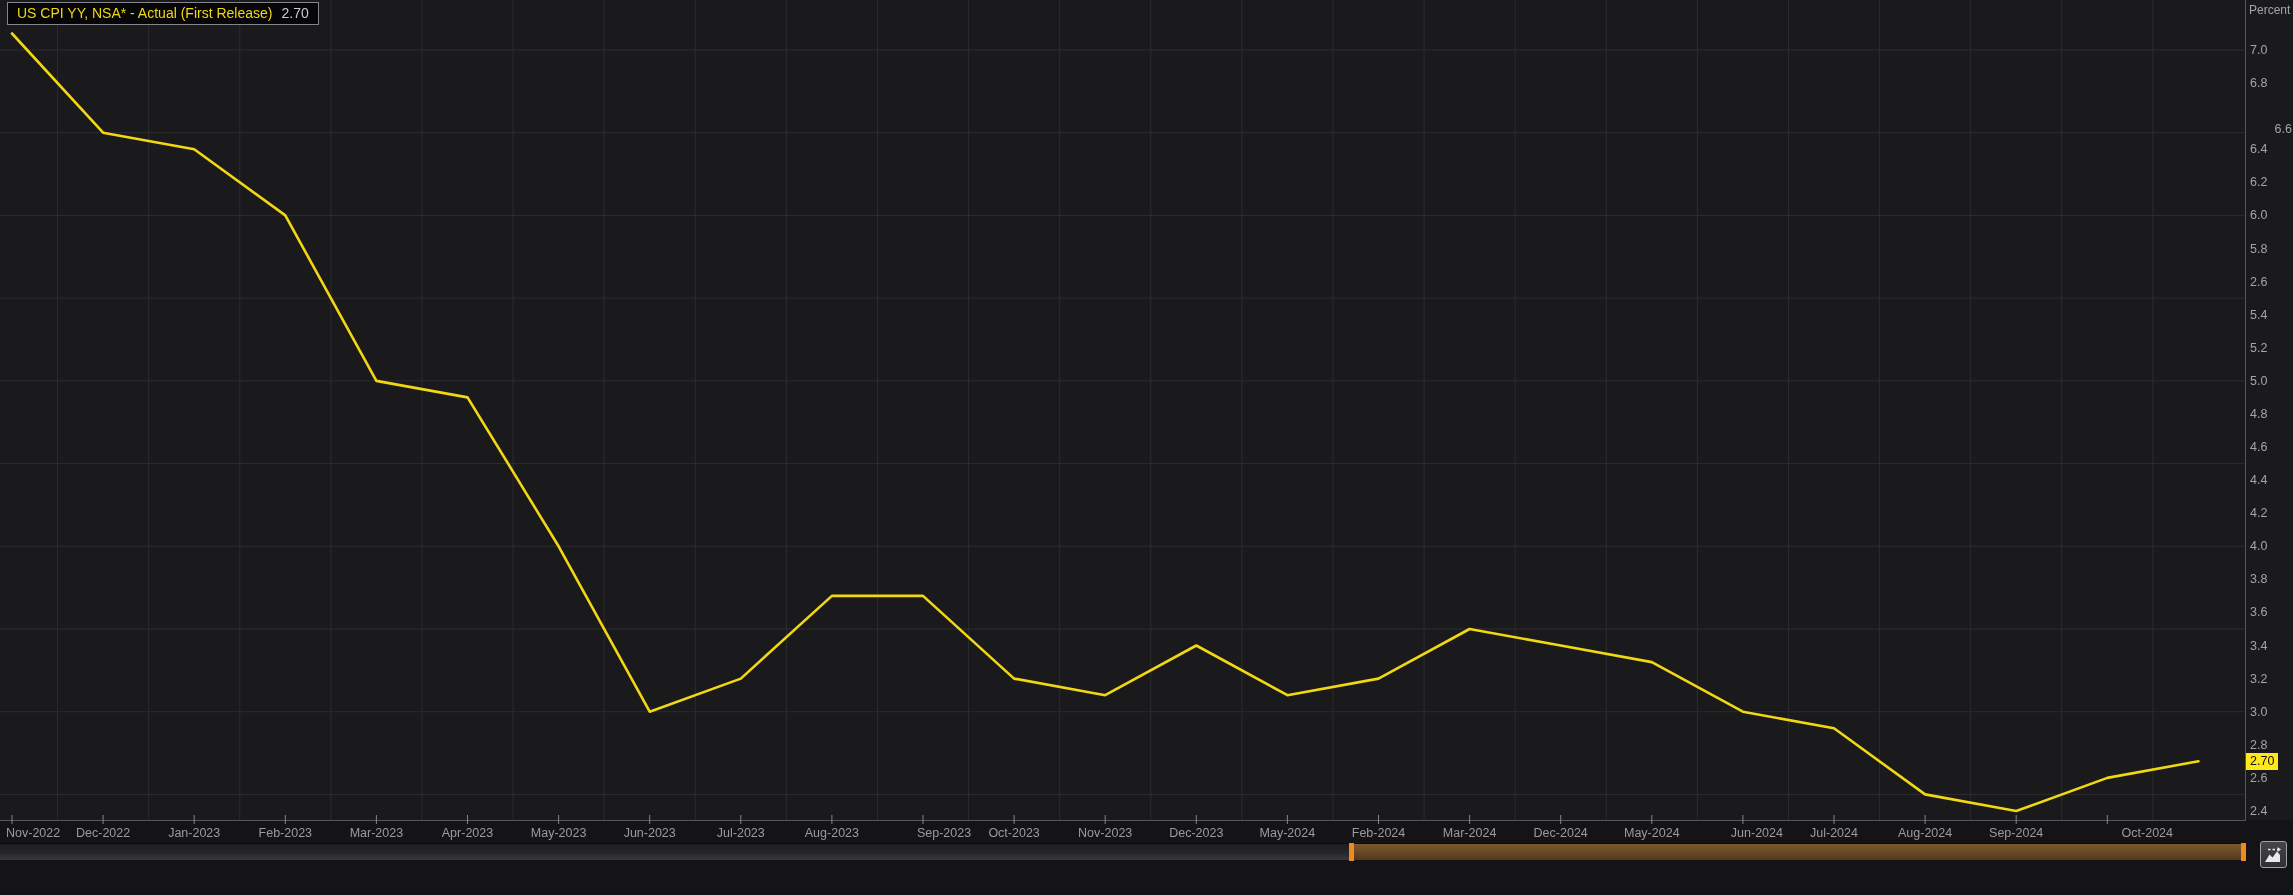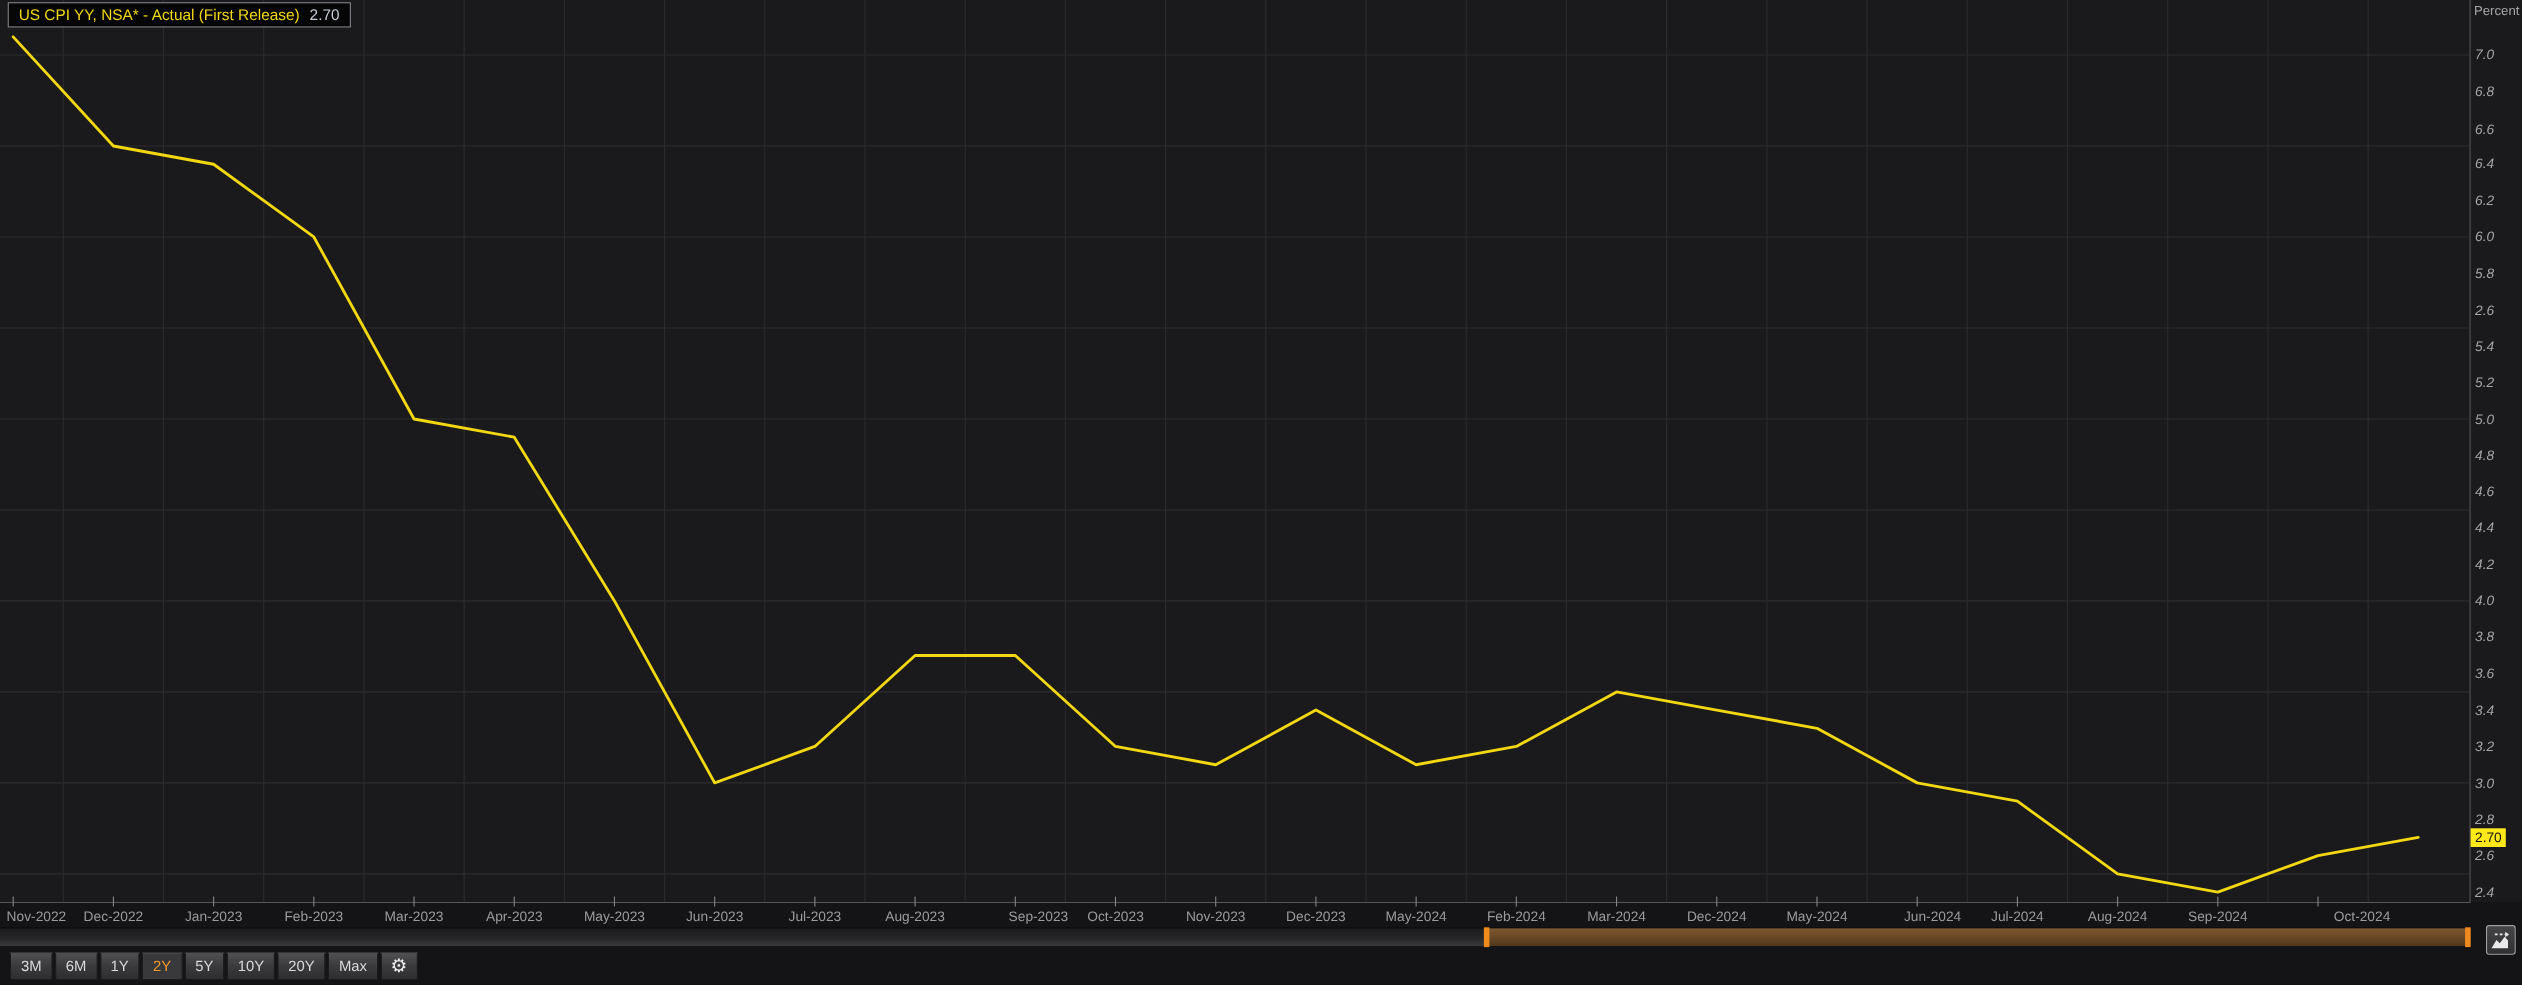--- a/index.html
+++ b/index.html
@@ -20,21 +20,21 @@
     background:#060606;border:1px solid #84848a;padding:2px 9px 3px 9px;
     font-size:14px;white-space:nowrap;cursor:pointer;
   }
   .title-box .lbl{color:#f2d713;}
   .title-box .val{color:#c7cdd6;}
 
   .unit-label{position:absolute;left:2249px;top:3px;font-size:12px;color:#a5a5a8;}
 
   .ylabel{
     position:absolute;left:2250px;width:42px;height:14px;line-height:14px;
-    font-size:12.5px;color:#a5a5a8;text-align:left;font-style:italic;
+    font-size:12.5px;color:#a5a5a8;text-align:left;
   }
   .last-badge{
     position:absolute;left:2246px;top:753px;background:#ffe81a;color:#111;
     font-size:12.5px;padding:1px 4px 2px 4px;line-height:14px;
   }
 
   .xlabel{
     position:absolute;top:825px;height:16px;line-height:16px;font-size:12.5px;
     color:#9b9b9e;white-space:nowrap;transform:translateX(-50%);
   }
@@ -148,21 +148,21 @@
   <div class="title-box">
     <span class="lbl">US CPI YY, NSA* - Actual (First Release)</span>
     <span class="val">2.70</span>
   </div>
 
   <div class="unit-label">Percent</div>
 
   <div id="ylabels">
       <div class="ylabel" style="top: 43px;">7.0</div>
       <div class="ylabel" style="top: 76.086px;">6.8</div>
-      <div class="ylabel" style="top: 111px;">6.6</div>
+      <div class="ylabel" style="top: 122px; text-align: right;">6.6</div>
       <div class="ylabel" style="top: 142.258px;">6.4</div>
       <div class="ylabel" style="top: 175.344px;">6.2</div>
       <div class="ylabel" style="top: 208.43px;">6.0</div>
       <div class="ylabel" style="top: 241.516px;">5.8</div>
       <div class="ylabel" style="top: 274.602px;">2.6</div>
       <div class="ylabel" style="top: 307.688px;">5.4</div>
       <div class="ylabel" style="top: 340.774px;">5.2</div>
       <div class="ylabel" style="top: 373.86px;">5.0</div>
       <div class="ylabel" style="top: 406.946px;">4.8</div>
       <div class="ylabel" style="top: 440.032px;">4.6</div>
@@ -216,25 +216,14 @@
   </div>
 
   <button class="export-btn">
     <svg width="19" height="17" viewBox="0 0 19 17">
       <path d="M1 16 L5.5 8.5 L8.5 11.5 L13 5.5 L16 9 L16 16 Z" fill="#e9e9ec"></path>
       <line x1="4" y1="3.5" x2="15" y2="3.5" stroke="#e9e9ec" stroke-width="1.6" stroke-dasharray="2.5 2"></line>
       <path d="M13.5 1 L17 3.5 L13.5 6 Z" fill="#e9e9ec"></path>
     </svg>
   </button>
 
-  <div class="toolbar">
-    <button class="range-btn">3M</button>
-    <button class="range-btn">6M</button>
-    <button class="range-btn">1Y</button>
-    <button class="range-btn active">2Y</button>
-    <button class="range-btn">5Y</button>
-    <button class="range-btn">10Y</button>
-    <button class="range-btn">20Y</button>
-    <button class="range-btn">Max</button>
-    <button class="range-btn gear">⚙</button>
-  </div>
 
 </div>
 
 </body></html>

